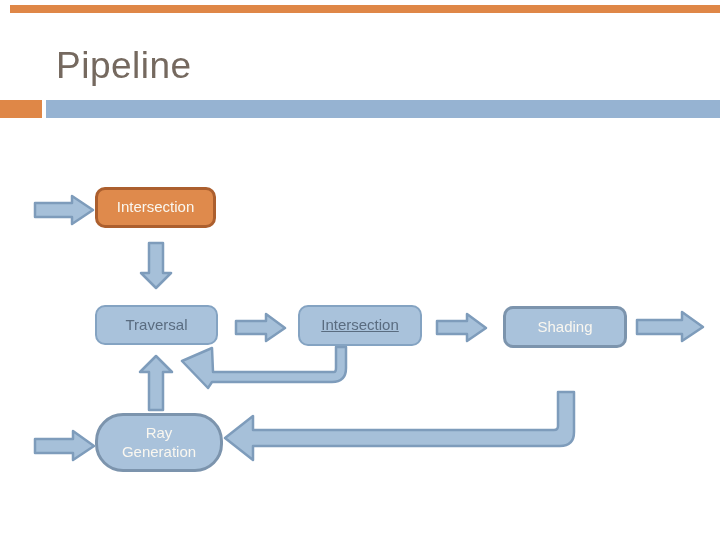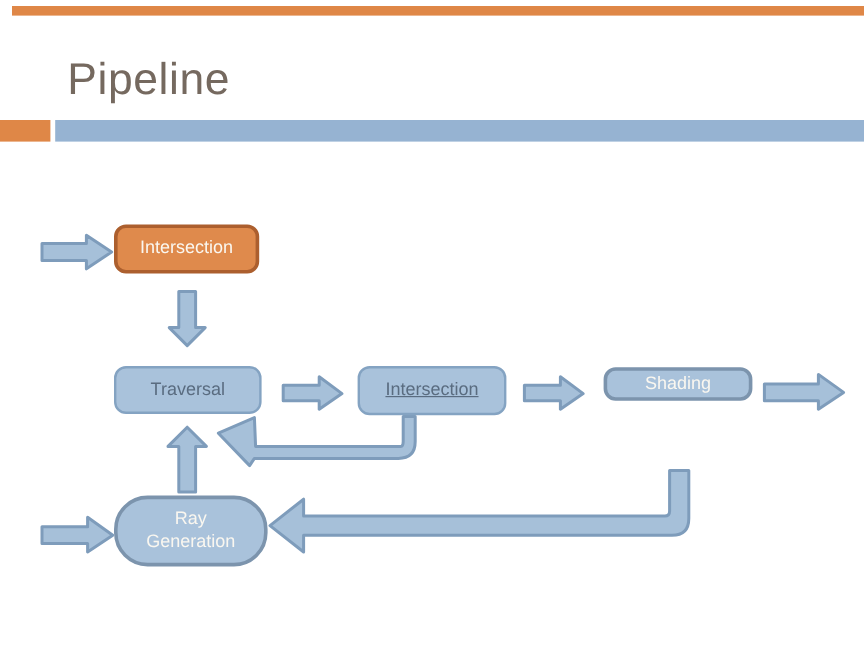--- a/index.html
+++ b/index.html
@@ -27,21 +27,21 @@
     text-align:center;border-radius:10px;font-size:15px;line-height:1.25;box-sizing:border-box;}
   .node-orange{background:var(--c-orange-box-fill);border:3px solid var(--c-orange-box-border);
     color:var(--c-box-text-light);}
   .node-blue{background:var(--c-blue-box-fill);border:2px solid var(--c-blue-box-border);
     color:var(--c-box-text-dark);}
   .node-blue-light{background:var(--c-blue-box-fill);border:3px solid var(--c-shading-box-border);
     color:var(--c-box-text-light);}
   #node-construction{left:95px;top:187px;width:121px;height:41px;}
   #node-traversal{left:95px;top:305px;width:123px;height:40px;}
   #node-intersection{left:298px;top:305px;width:124px;height:41px;text-decoration:underline;}
-  #node-shading{left:503px;top:306px;width:124px;height:28px;}
+  #node-shading{left:503px;top:306px;width:124px;height:42px;}
   #node-ray-generation{left:95px;top:413px;width:128px;height:59px;padding:0 12px;border-radius:28px;}
 </style>
 </head>
 <body>
 
 <div id="slide">
 
   <div id="top-strip"></div>
 
   <h1 id="title">Pipeline</h1>

